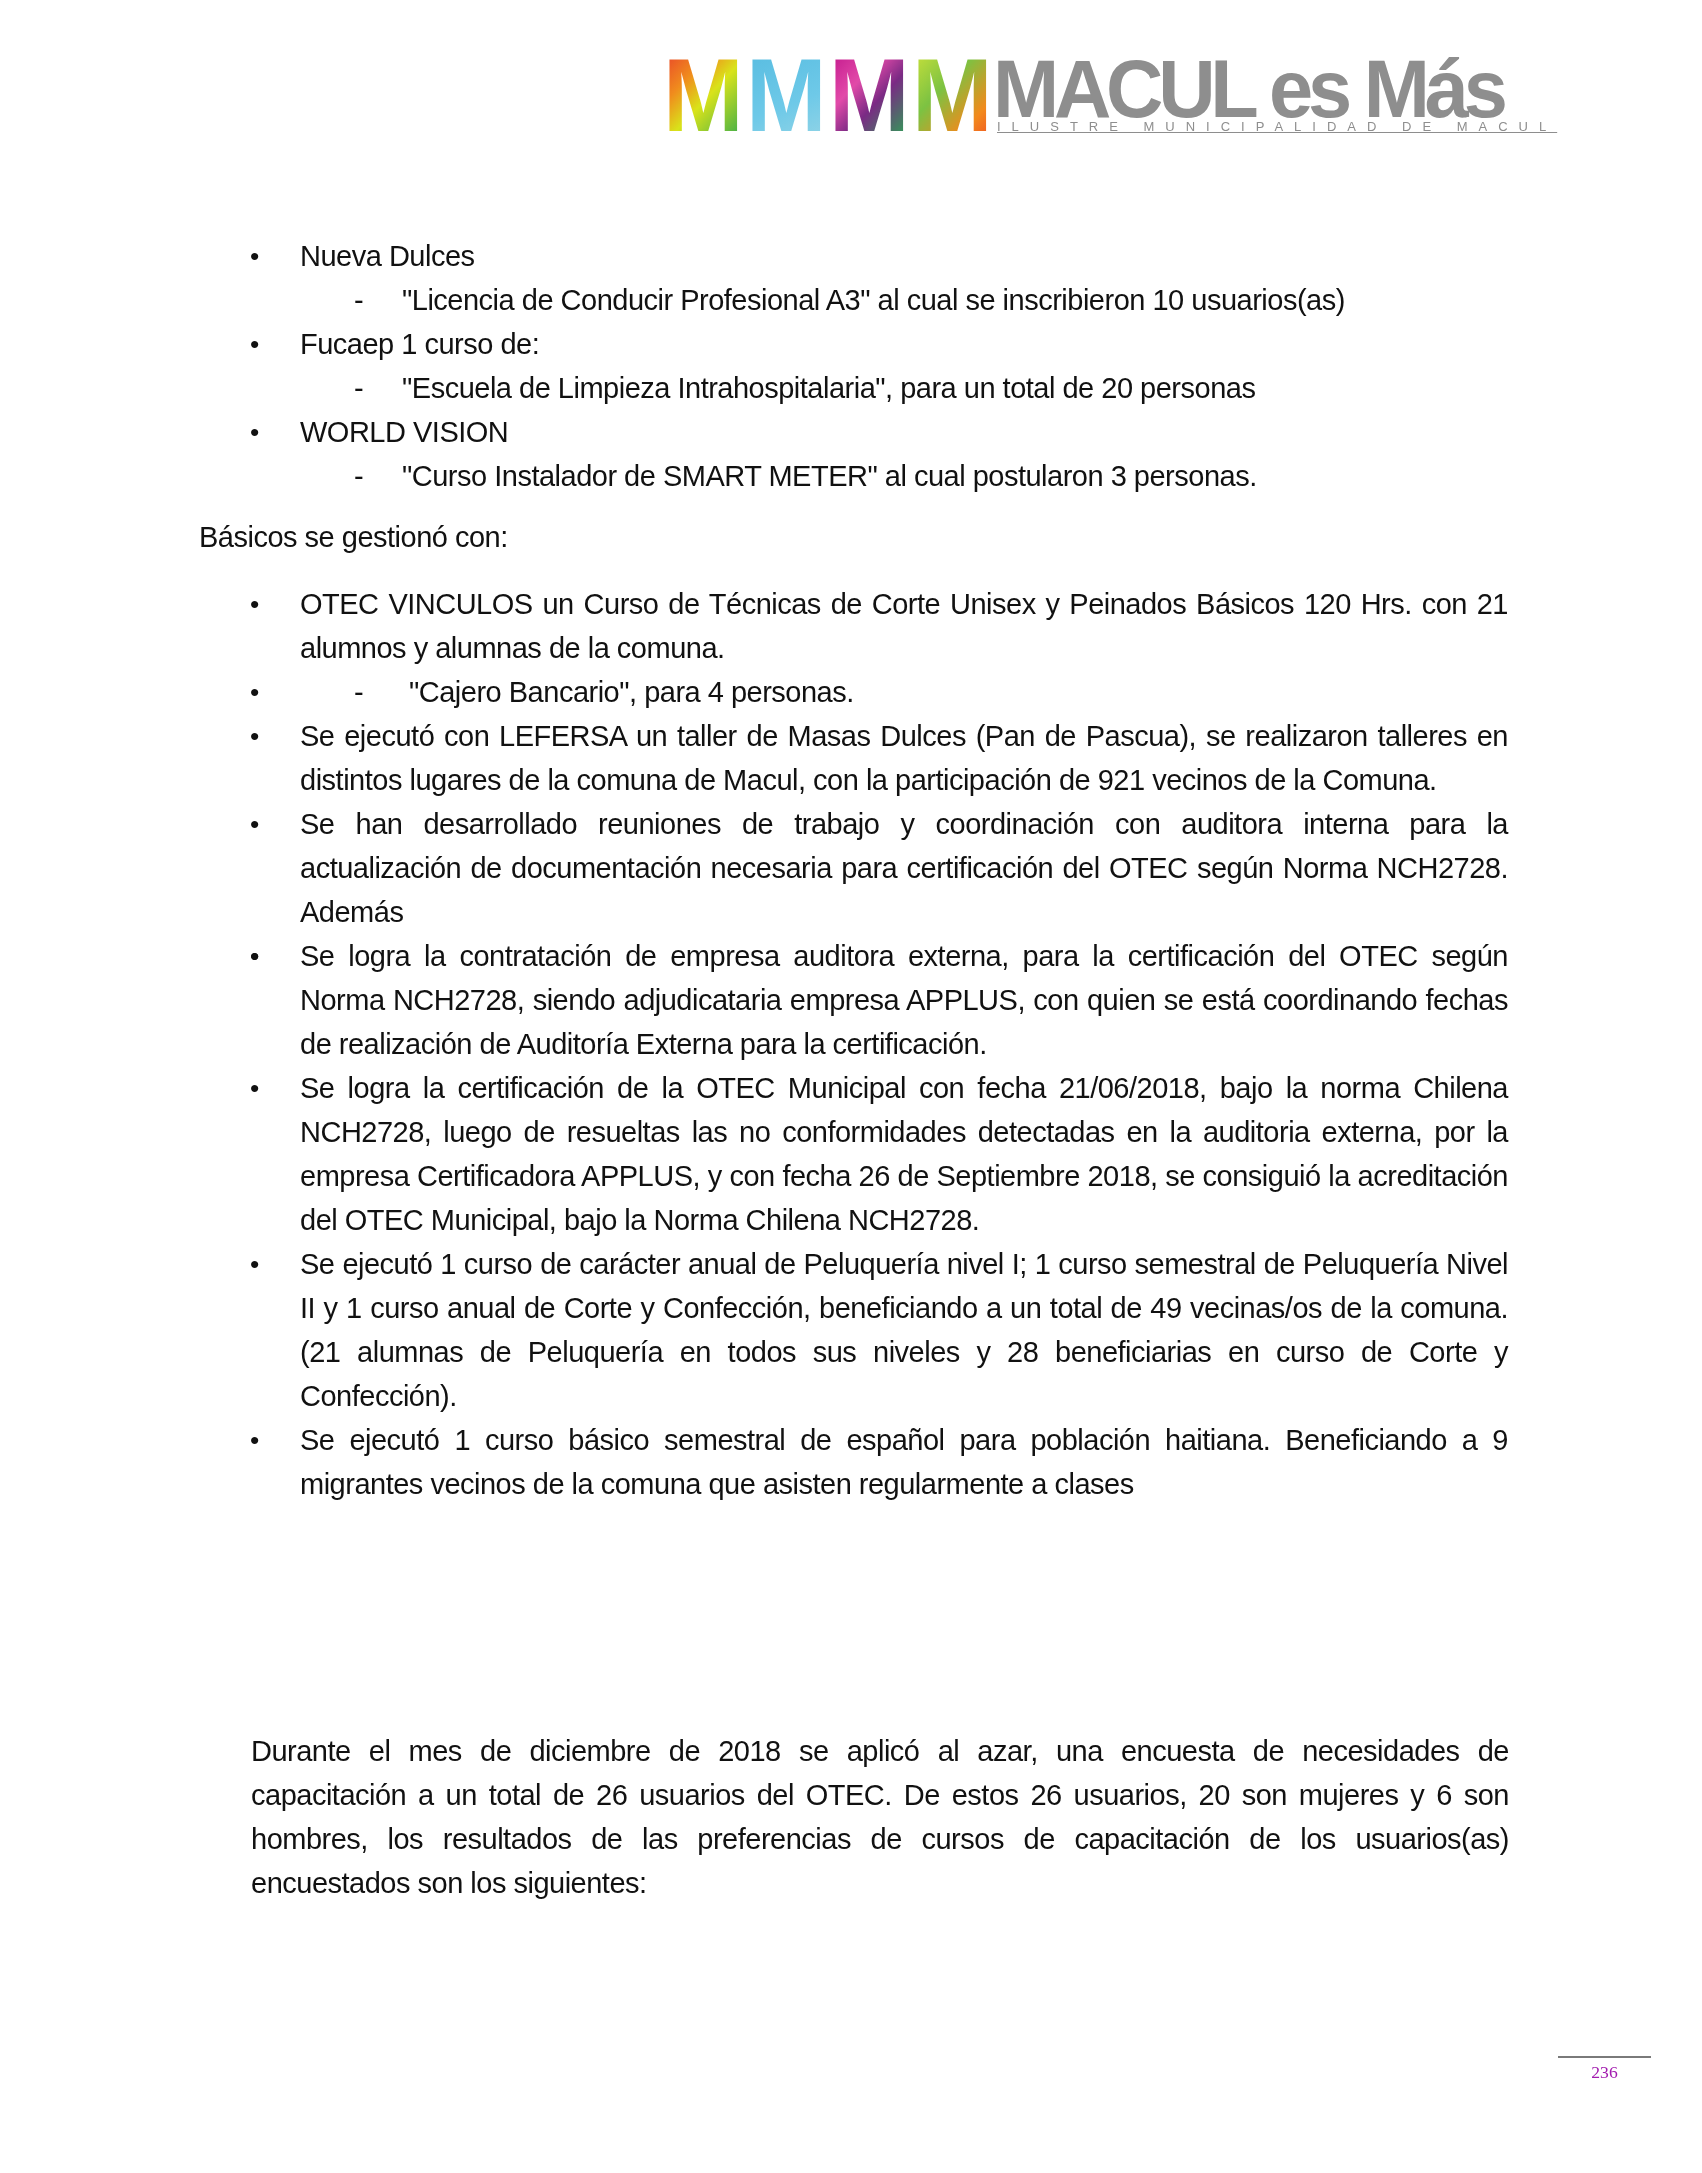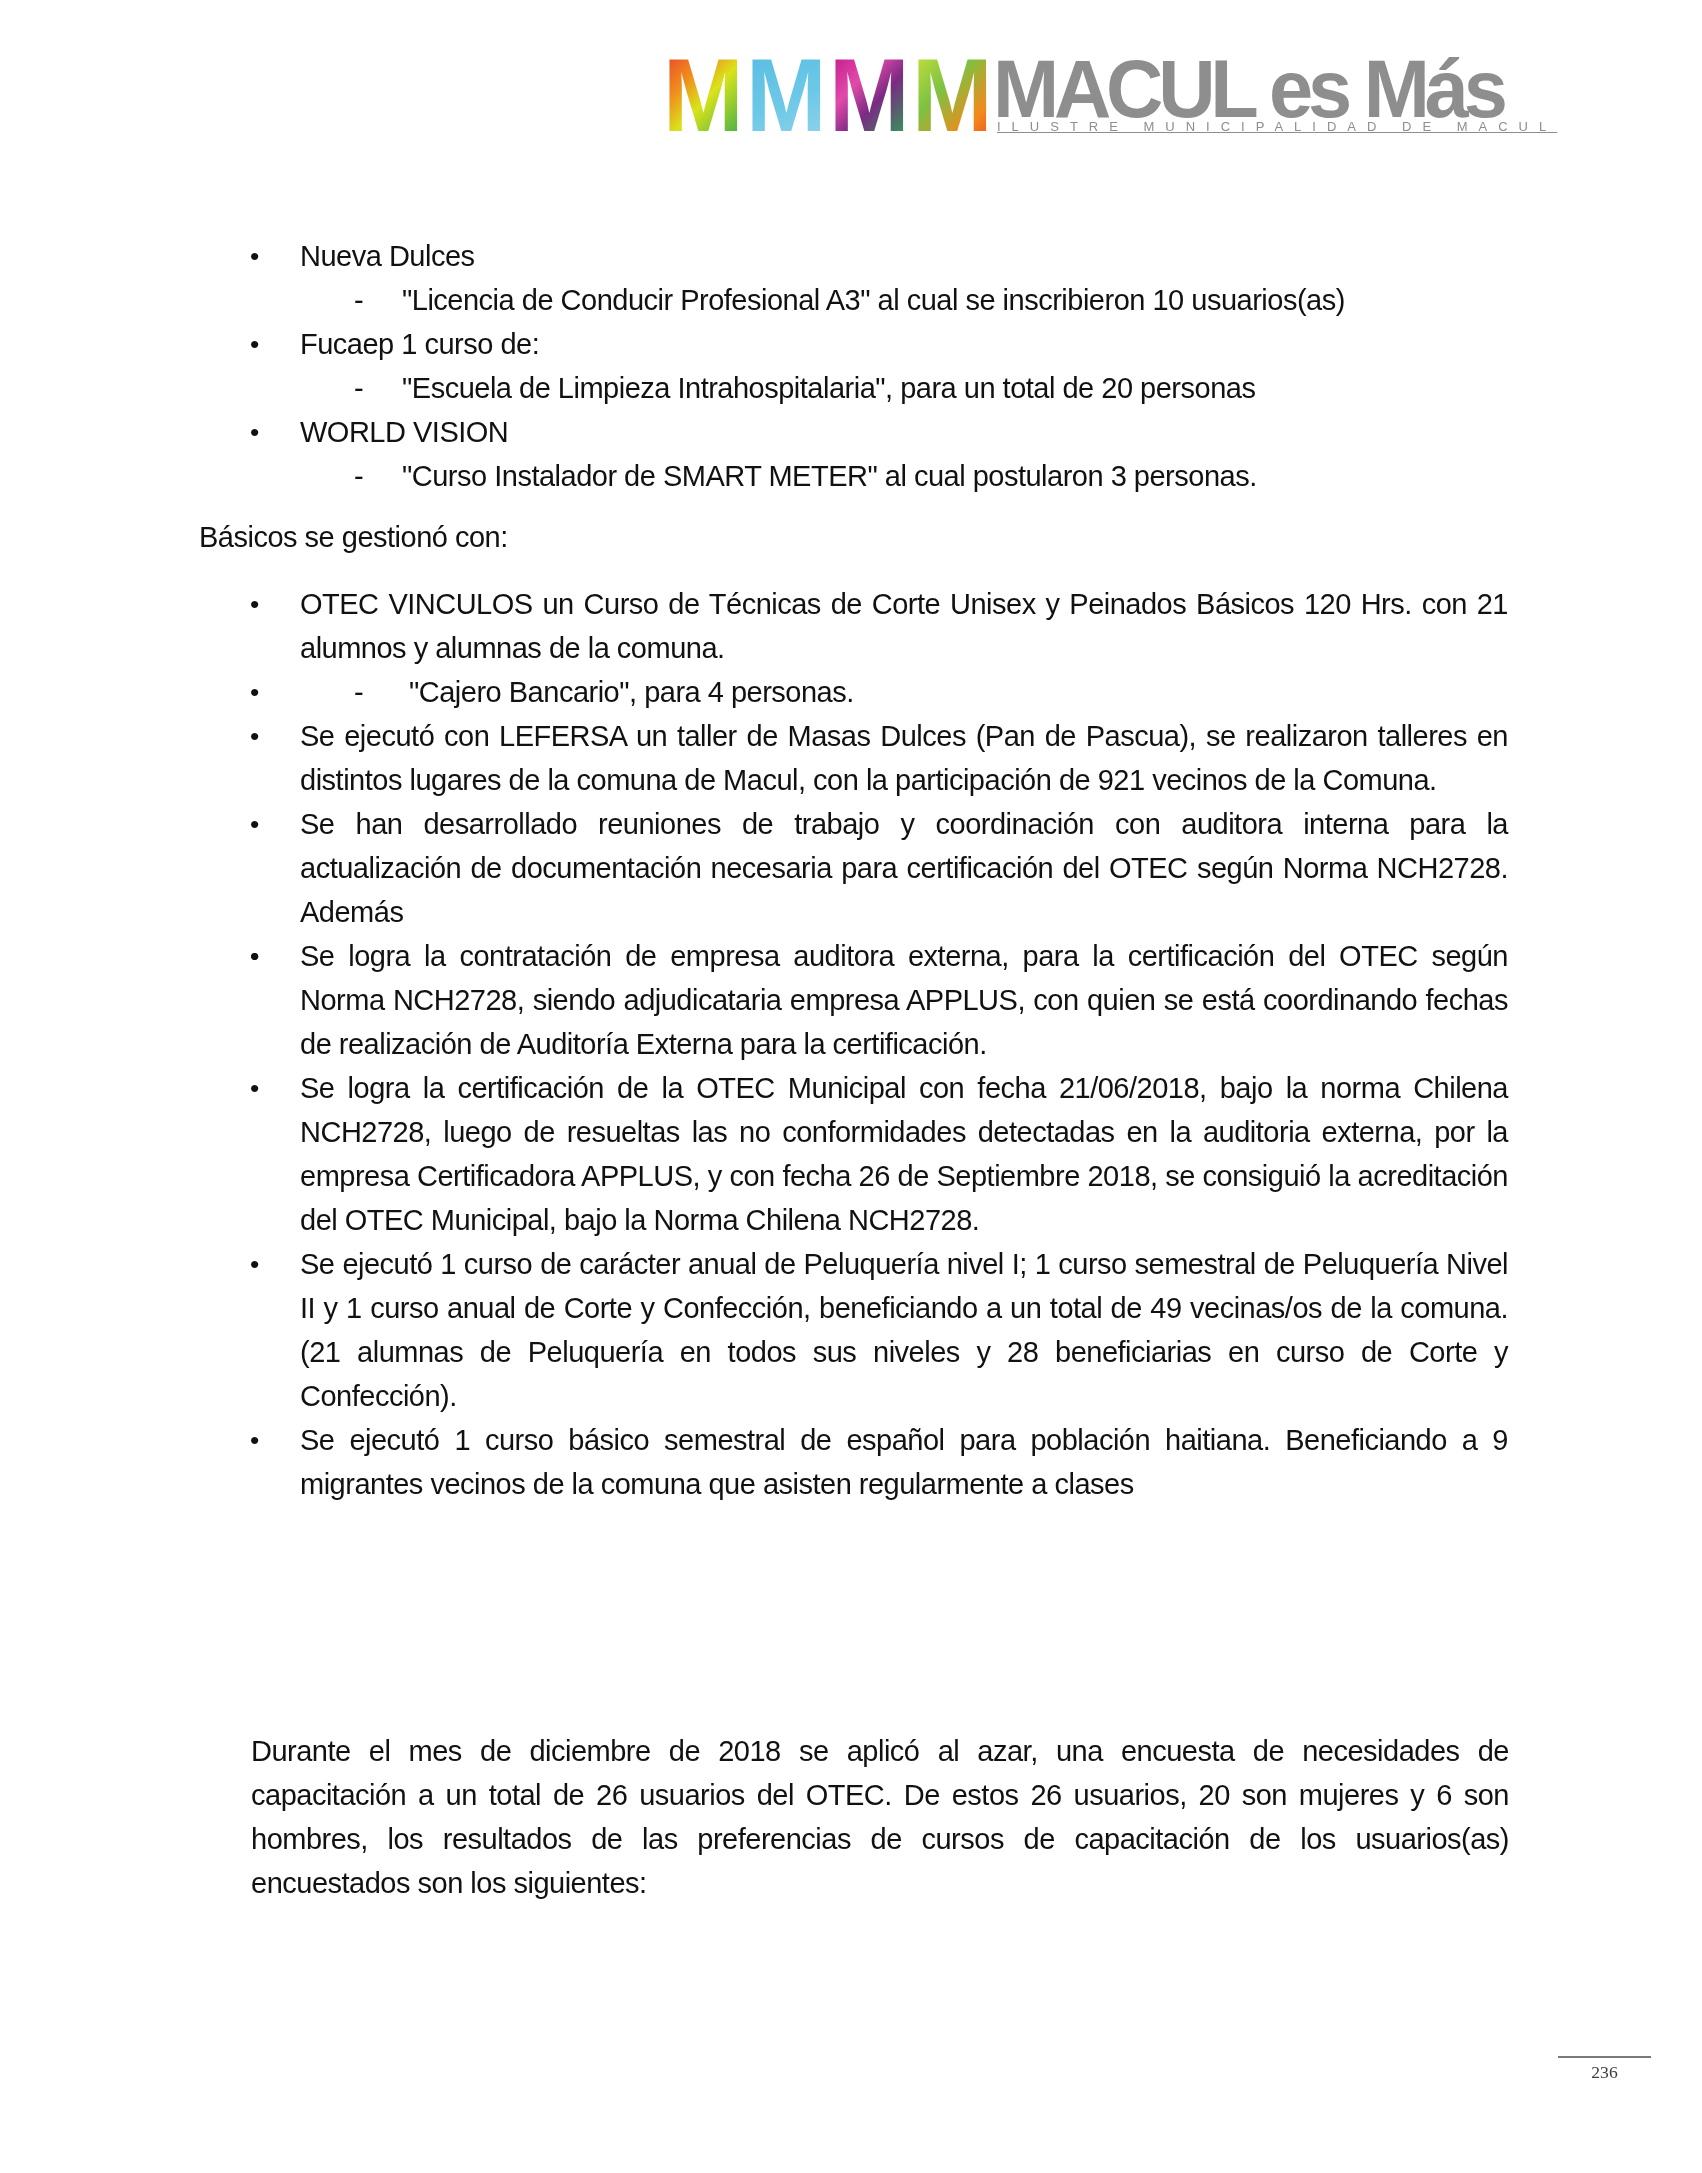--- a/index.html
+++ b/index.html
@@ -38,21 +38,21 @@
     .bullet-glyph {
       position: absolute; left: 51px; top: 0; font-size: 26.5px;
     }
     .justify { text-align: justify; text-align-last: left; }
     .dash-item { position: relative; padding-left: 203px; }
     .dash-glyph { position: absolute; left: 155px; top: 0; }
     .plain-para { position: absolute; }
     .footer-rule { position: absolute; left: 1558px; top: 2056px; width: 93px; height: 1.8px; background: #7a7a7a; }
     .page-number {
       position: absolute; left: 1558px; top: 2062px; width: 93px; text-align: center;
-      font-family: "Liberation Serif", serif; font-size: 17.6px; color: #404040;
+      font-family: "Liberation Serif", serif; font-size: 17.6px; color: #a21caf;
     }
   </style>
 </head>
 <body>
 
 <div class="header-logo">
   <div class="logo-m-group">
     <span class="logo-m m1">M</span>
     <span class="logo-m m2">M</span>
     <span class="logo-m m3">M</span>

